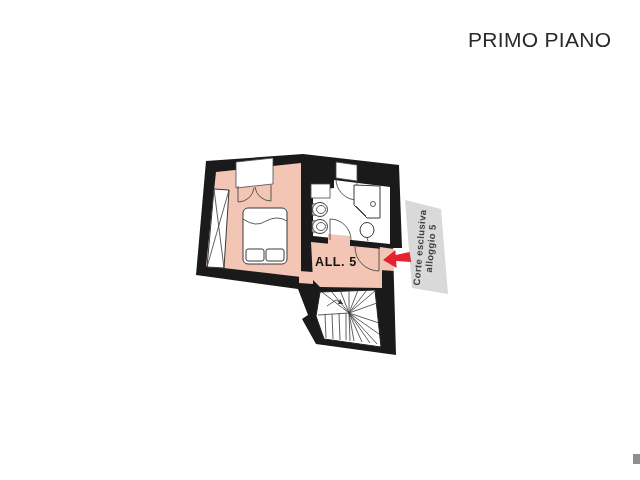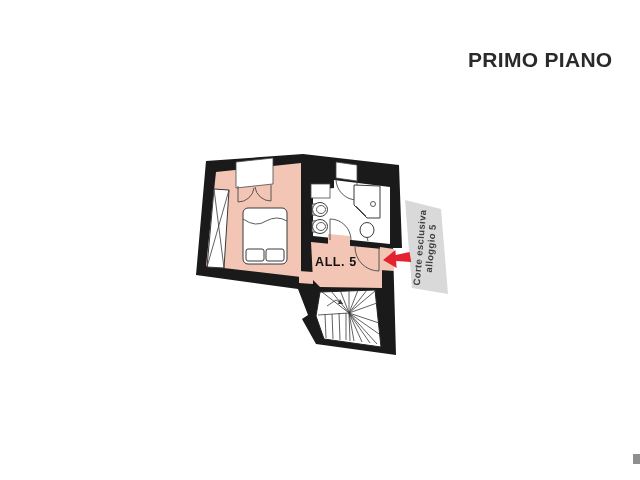--- a/index.html
+++ b/index.html
@@ -1,22 +1,22 @@
 <!DOCTYPE html>
 <html><head>
 <meta charset="utf-8">
 <style>
   html,body{margin:0;padding:0;}
   body{
     width:640px;height:480px;overflow:hidden;background:#ffffff;
     font-family:"Liberation Sans", sans-serif;position:relative;
   }
   .page-title{
-    position:absolute;left:468px;top:48px;width:140px;
-    font-size:21px;font-weight:bold;letter-spacing:.3px;color:#2a2a2c;
+    position:absolute;left:468px;top:28px;width:140px;
+    font-size:21px;font-weight:normal;letter-spacing:.3px;color:#2a2a2c;
     white-space:nowrap;
   }
   .plan-svg{position:absolute;left:0;top:0;}
   .banner-text{
     font-size:9.5px;font-weight:bold;fill:#3f3f3f;letter-spacing:.4px;
     font-family:"Liberation Sans", sans-serif;
   }
   .unit-label{
     font-size:12.5px;font-weight:bold;fill:#111;letter-spacing:.6px;
     font-family:"Liberation Sans", sans-serif;

